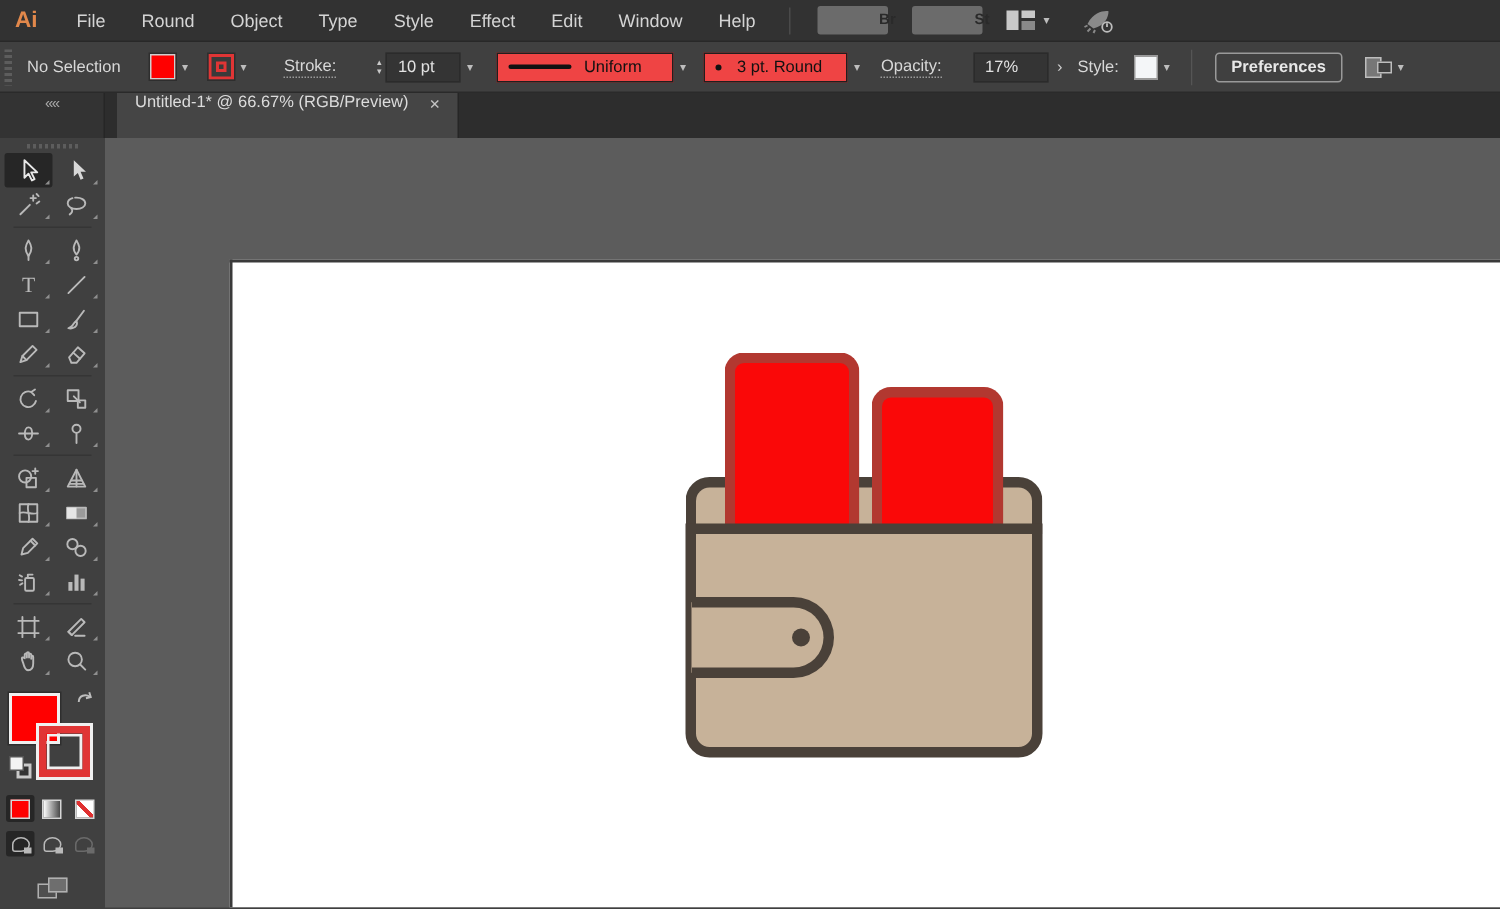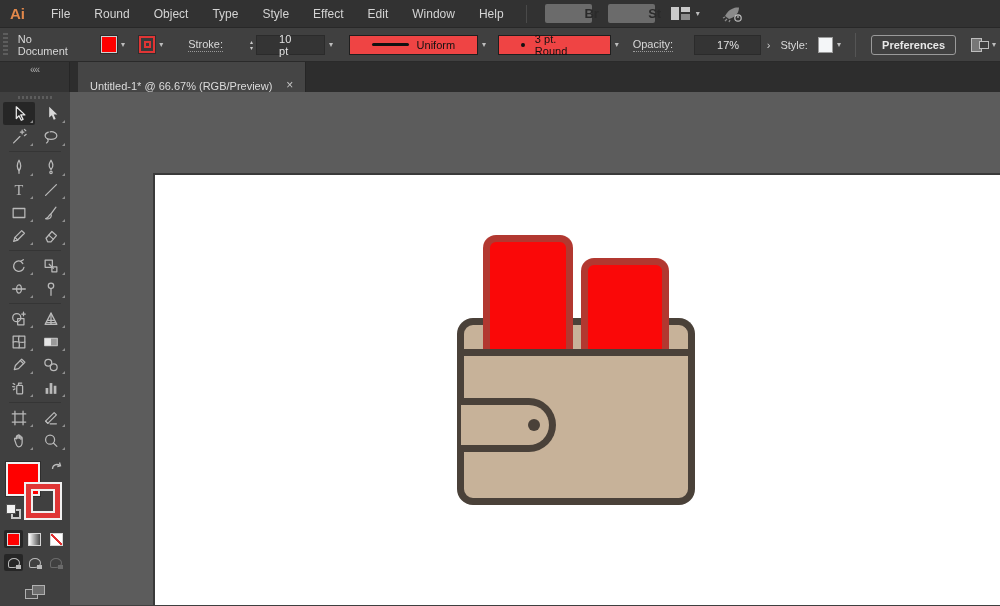--- a/index.html
+++ b/index.html
@@ -5,21 +5,21 @@
   * { margin:0; padding:0; box-sizing:border-box; }
   html,body { width:1000px; height:606px; overflow:hidden; background:#3f3f3f;
               font-family:"Liberation Sans", sans-serif; }
 
   
   .menubar { height:28px; background:#323232; display:flex; align-items:center;
              color:#d4d4d4; font-size:12px; border-bottom:1px solid #282828; }
   .logo { color:#E2884B; font-weight:bold; font-size:15px; margin:0 14px 0 10px; }
   .menu-item { padding:0 12px; line-height:28px; cursor:default; }
   .mb-sep { width:1px; height:18px; background:#4a4a4a; margin:0 10px; }
-  .chip { width:19px; height:19px; background:#6b6b6b; color:#2a2a2a; font-size:13px;
+  .chip { width:19px; height:19px; background:#6b6b6b; color:#2a2a2a; font-size:10px;
           font-weight:bold; border:none; border-radius:2px; margin:0 8px;
           display:flex; align-items:center; justify-content:center;padding-left:47px; }
   .ws-icon { width:19px; height:13px; display:inline-block; position:relative; margin:0 2px 0 8px; }
   .ws-icon .p1 { position:absolute; left:0; top:0; width:8px; height:13px; background:#c9c9c9; }
   .ws-icon .p2 { position:absolute; left:10px; top:0; width:9px; height:5px; background:#c9c9c9; }
   .ws-icon .p3 { position:absolute; left:10px; top:7px; width:9px; height:6px; background:#8a8a8a; }
   .chev { color:#bdbdbd; font-size:8px; margin:0 4px; }
   .gpu-icon { margin-left:18px; display:flex; align-items:center; }
 
   
@@ -29,21 +29,21 @@
             background:repeating-linear-gradient(180deg,#5d5d5d 0 2px,transparent 2px 4px); }
   .ctl-label { margin:0 4px; }
   .ctl-link { margin:0 21px; border-bottom:1px dotted #9a9a9a; padding-bottom:1px; }
   .swatch-fill { width:17px; height:17px; display:inline-block; margin-left:16px;
                  border:1px solid #cfcfcf; outline:1px solid #2e2e2e; }
   .swatch-stroke { width:17px; height:17px; display:inline-block; margin-left:10px;
                    border:2px solid #e03535; background:#3a3a3a; position:relative; outline:1px solid #2e2e2e;}
   .swatch-stroke i { position:absolute; left:3px; top:3px; width:7px; height:7px; border:2px solid #e03535; display:block;}
   .stepper { display:inline-flex; flex-direction:column; line-height:6px; font-size:6px;
              color:#c9c9c9; margin:0 3px 0 6px; }
-  .field { height:20px; display:inline-flex; align-items:center; padding:0 22px; }
+  .field { height:20px; display:inline-flex; align-items:center; padding:0 7px; }
   .field.dark { background:#343434; border:1px solid #2b2b2b; color:#e2e2e2; min-width:50px; }
   .field.light { background:#ef4444; color:#111; border:1px solid #1f1f1f; }
   .wline { width:42px; height:3px; background:#111; border-radius:2px; margin-right:8px; }
   .bdot { width:4px; height:4px; border-radius:50%; background:#111; margin-right:10px; }
   .expand { color:#cfcfcf; font-size:11px; margin:0 6px; }
   .swatch-style { width:16px; height:16px; background:#f4f6f8; border:1px solid #9a9a9a;
                   display:inline-block; margin-left:6px; }
   .vsep { width:1px; height:24px; background:#2c2c2c; border-right:1px solid #555; margin:0 10px; }
   .cbtn { background:transparent; border:1px solid #9a9a9a; border-radius:3px; color:#e8e8e8;
           font-size:11px; font-weight:bold; padding:3px 10px; margin:0 5px; }
@@ -51,21 +51,21 @@
   .arr-icon i { position:absolute; border:1px solid #bdbdbd; display:block; }
   .arr-icon .a1 { left:0; top:0; width:11px; height:14px; background:#777; }
   .arr-icon .a2 { left:8px; top:3px; width:10px; height:8px; background:#3f3f3f; }
 
   
   .tabbar { height:30px; background:#2d2d2d; display:flex; align-items:flex-end; }
   .tabbar .lead { width:70px; height:30px; background:#333333; border-right:1px solid #262626;
                   display:flex; align-items:flex-start; justify-content:center; padding-top:2px; }
   .collapse-g { color:#a8a8a8; font-size:10px; letter-spacing:-1px; }
   .tab { height:30px; background:#454545; color:#dcdcdc; font-size:11px; display:flex;
-         align-items:flex-end; padding:0 12px; margin-left:8px; border-right:1px solid #262626; }
+         align-items:flex-start; padding:0 12px; margin-left:8px; border-right:1px solid #262626; }
   .closex { margin-left:14px; color:#c4c4c4; font-size:12px; }
 
   
   .main { display:flex; height:513px; }
   .toolbar { width:70px; background:#404040; position:relative; flex:none; }
   .tb-grip { height:10px; display:flex; align-items:center; justify-content:center; }
   .tb-grip i { width:34px; height:3px; display:block;
                background:repeating-linear-gradient(90deg,#5d5d5d 0 2px,transparent 2px 4px); }
   .tools { display:grid; grid-template-columns:1fr 1fr; padding:0 3px; }
   .tool { height:23px; display:flex; align-items:center; justify-content:center;
@@ -150,21 +150,21 @@
         <path d="M3 11 C7 3 14 2 17 2.5 C17 6 15 12 7 14 Z" fill="#8a8a8a"></path>
         <path d="M5 14 l-2 2 M8 15 l-1 2 M3 12 l-2 1" stroke="#8a8a8a" stroke-width="1.3"></path>
         <circle cx="16" cy="13" r="3.2" fill="none" stroke="#bdbdbd" stroke-width="1.2"></circle>
         <path d="M16 10.5 V13" stroke="#bdbdbd" stroke-width="1.2"></path>
       </svg>
   </span>
 </div>
 
 <div class="controlbar">
   <div class="grip-v"></div>
-  <span class="ctl-label">No Document</span>
+  <span class="ctl-label">No Selection</span>
   <span class="swatch-fill" style="background-color: rgb(255, 0, 0);"></span>
   <span class="chev">▾</span>
   <span class="swatch-stroke">
       <i></i>
     </span>
   <span class="chev">▾</span>
   <span class="ctl-link">Stroke:</span>
   <span class="stepper">
     <span>▴</span>
     <span>▾</span>

